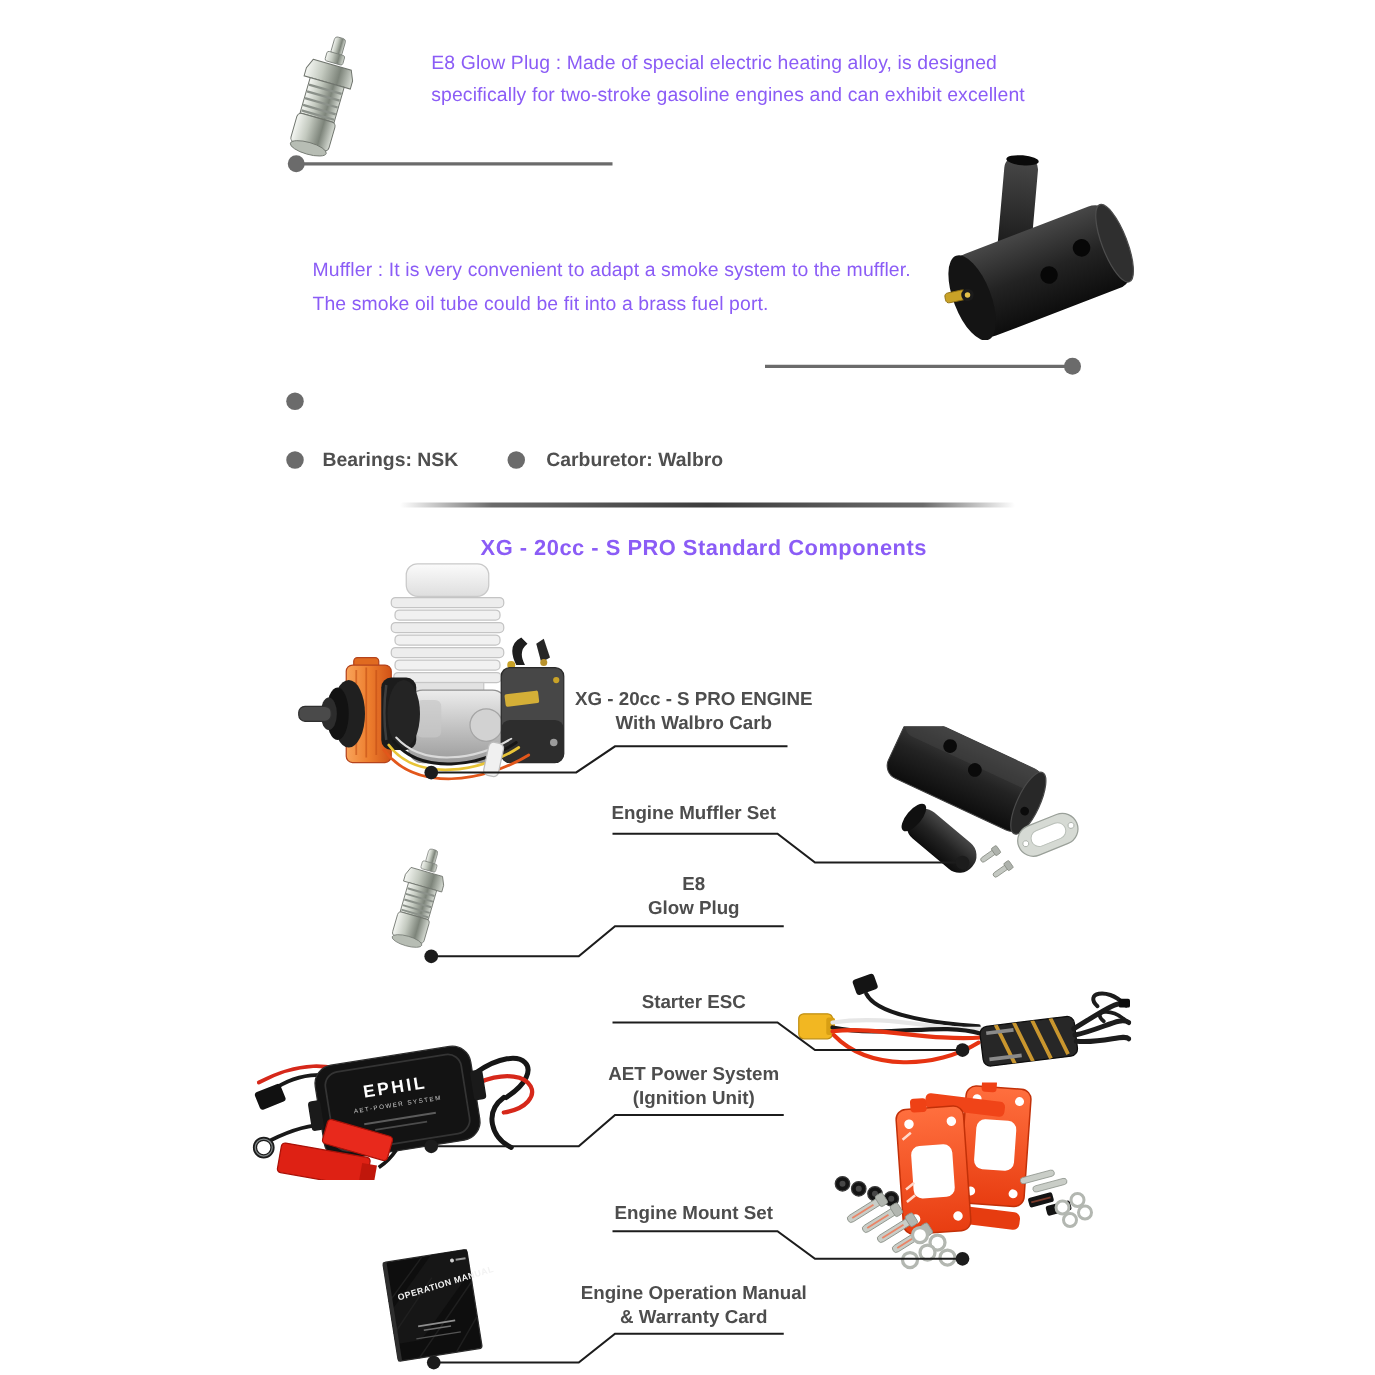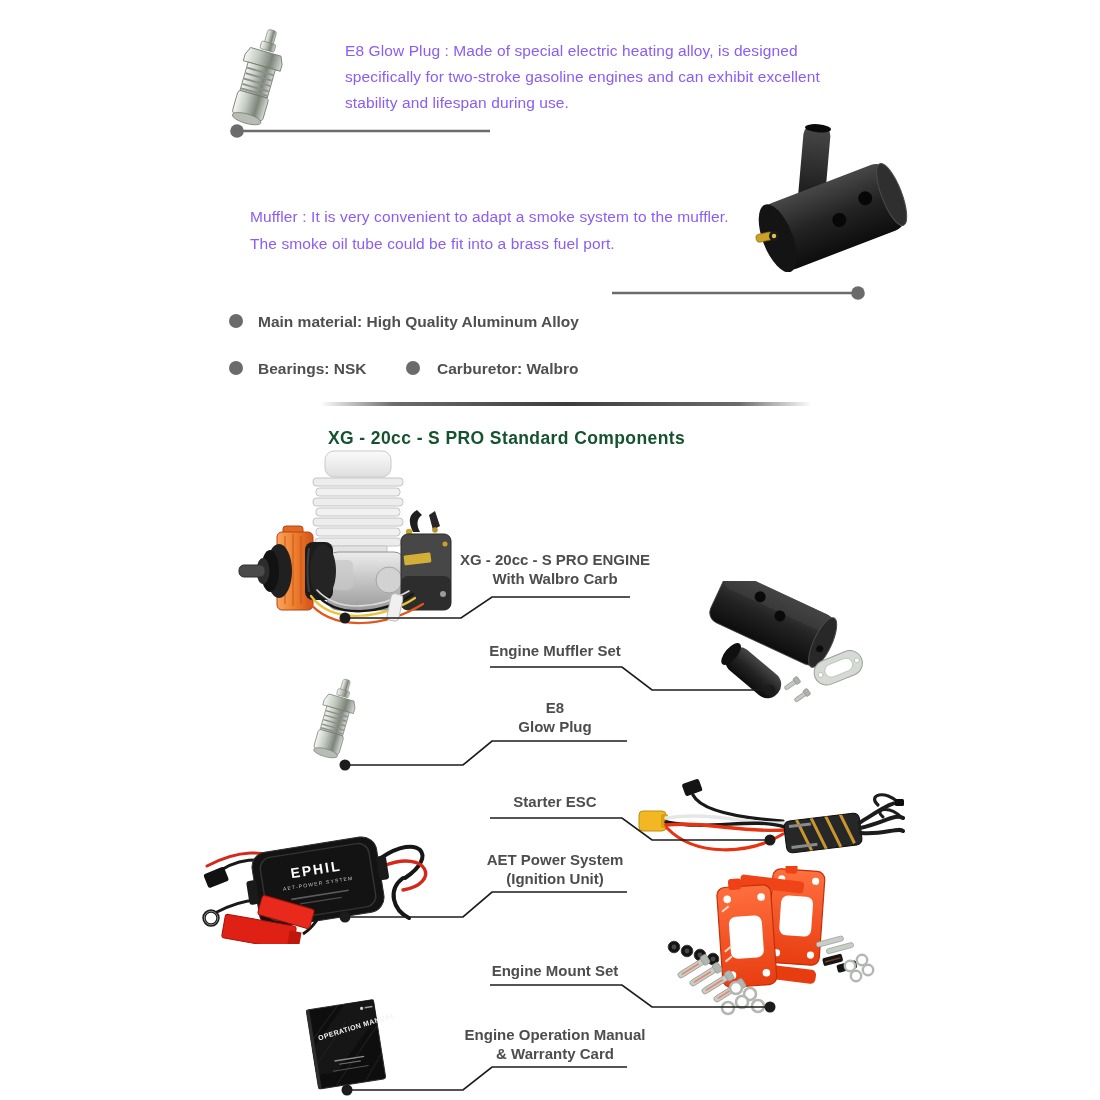--- a/index.html
+++ b/index.html
@@ -4,21 +4,21 @@
 <style>
   html,body{margin:0;padding:0;background:#fff}
   .canvas{position:relative;width:1100px;height:1100px;background:#fff;overflow:hidden;
           font-family:"Liberation Sans","DejaVu Sans",sans-serif;}
   .abs{position:absolute}
   .para{font-size:15.5px;color:#8b5cf6;line-height:26px;letter-spacing:.1px;white-space:nowrap}
   .spec{font-size:15.5px;font-weight:bold;color:#4f4f4f;white-space:nowrap}
   .bullet-dot{width:14px;height:14px;border-radius:50%;background:#6b6b6b}
   .divider{height:3.5px;border-radius:2px;
            background:linear-gradient(to right,rgba(70,70,70,0),rgba(70,70,70,.8) 15%,#3d3d3d 50%,rgba(70,70,70,.8) 85%,rgba(70,70,70,0));}
-  .title{font-size:17.5px;font-weight:bold;color:#14532d;letter-spacing:.4px;}
+  .title{font-size:17.5px;font-weight:bold;color:#8b5cf6;letter-spacing:.4px;text-align:center}
   .clabel{left:430px;width:250px;text-align:center;font-size:15px;font-weight:bold;color:#4d4d4d;line-height:18.5px}
   svg{display:block}
   .overlay{pointer-events:none}
 </style>
 </head>
 <body>
 
 <div class="canvas">
 
   <svg width="0" height="0" style="position:absolute">
@@ -69,21 +69,20 @@
       <rect x="17.5" y="34" width="25" height="26" fill="url(#gMetal)" stroke="#6f746d" stroke-width="0.7"></rect>
       <path d="M18 39 H42 M18 44 H42 M18 49 H42 M18 54 H42 M18 58 H42" stroke="#8b918a" stroke-width="1.6"></path>
       <rect x="16" y="60" width="28" height="21" rx="3" fill="url(#gMetal)" stroke="#6f746d" stroke-width="0.7"></rect>
       <ellipse cx="30" cy="82.5" rx="13.2" ry="4.2" fill="#b7bdb4" stroke="#6f746d" stroke-width="0.6"></ellipse>
     </g>
   </svg>
 
   <div class="abs para" style="left:345px;top:38px">
     <div>E8 Glow Plug : Made of special electric heating alloy, is designed</div>
     <div>specifically for two-stroke gasoline engines and can exhibit excellent</div>
-    <div>stability and lifespan during use.</div>
   </div>
 
   <svg class="abs" style="left:750px;top:117px" width="168" height="155" viewBox="0 0 168 155">
     <g>
       <rect x="50" y="8" width="27" height="98" rx="10" fill="url(#gBlackV)" transform="rotate(5 63 57)"></rect>
       <ellipse cx="64" cy="11" rx="13" ry="4" fill="#0a0a0a" transform="rotate(5 63 57)"></ellipse>
     </g>
     <g transform="rotate(-21 86 100)">
       <rect x="16" y="64" width="136" height="70" rx="15" fill="url(#gBlackH)"></rect>
       <ellipse cx="24" cy="99" rx="15" ry="36" fill="#141414"></ellipse>
@@ -97,21 +96,20 @@
       <circle cx="24" cy="119" r="2.2" fill="#e3c04a"></circle>
     </g>
   </svg>
 
   <div class="abs para" style="left:250px;top:203px;line-height:27px">
     <div>Muffler : It is very convenient to adapt a smoke system to the muffler.</div>
     <div>The smoke oil tube could be fit into a brass fuel port.</div>
   </div>
 
   <div class="abs bullet-dot" style="left:229px;top:314px"></div>
-  <div class="abs spec" style="left:258px;top:313px">Main material: High Quality Aluminum Alloy</div>
   <div class="abs bullet-dot" style="left:229px;top:361px"></div>
   <div class="abs spec" style="left:258px;top:360px">Bearings: NSK</div>
   <div class="abs bullet-dot" style="left:406px;top:361px"></div>
   <div class="abs spec" style="left:437px;top:360px">Carburetor: Walbro</div>
 
   <div class="abs divider" style="left:320px;top:402px;width:492px"></div>
 
   <div class="abs title" style="left:328px;top:428px;width:470px">XG - 20cc - S PRO Standard Components</div>
 
   <div class="abs clabel" style="top:551px">

